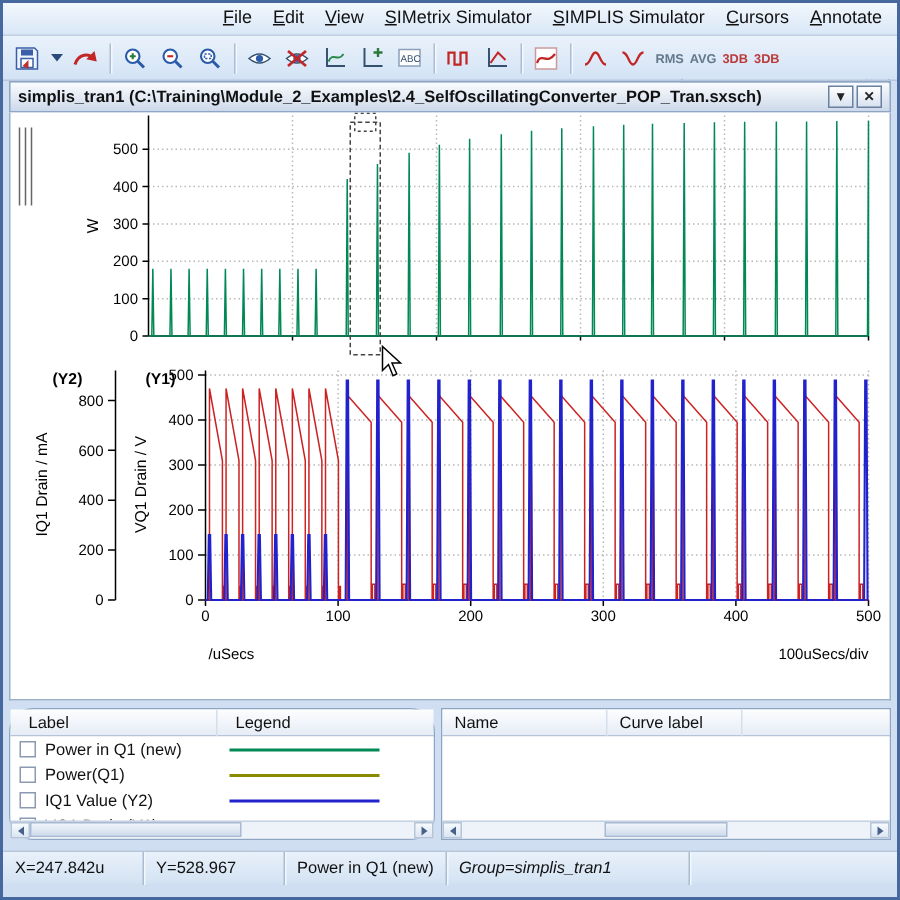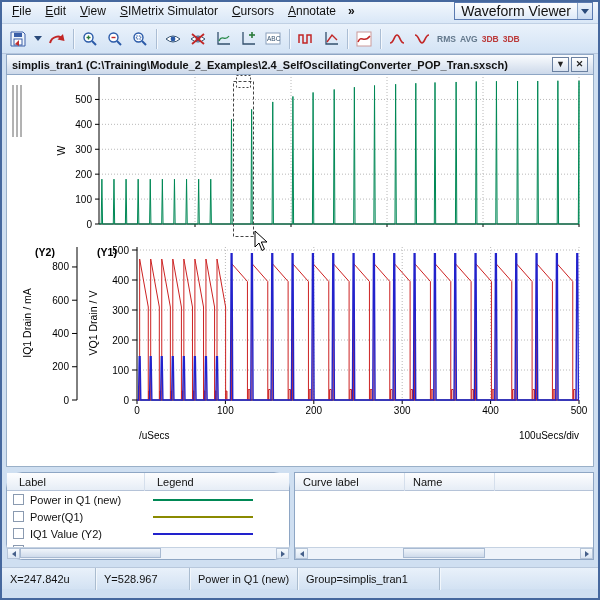--- a/index.html
+++ b/index.html
@@ -3,22 +3,22 @@
 <meta charset="utf-8">
 <style>
   html,body{margin:0;padding:0;background:#9fb6d4;}
   *{box-sizing:border-box;}
   #app{
     position:relative;width:600px;height:600px;
     border:2px solid #46689e;background:#cfdff1;
     font-family:"Liberation Sans",sans-serif;color:#111;overflow:hidden;
   }
   
-  .menu-bar{position:absolute;left:0;top:0;right:0;height:22px;display:flex;align-items:flex-start;
-    background:linear-gradient(#f2f7fd,#d9e7f7);border-bottom:1px solid #c0d0e4;padding:0 3px;font-size:12px;}
+  .menu-bar{position:absolute;left:0;top:0;right:0;height:22px;display:flex;align-items:flex-end;
+    background:linear-gradient(#f2f7fd,#d9e7f7);border-bottom:1px solid #c0d0e4;padding:0 3px;font-size:12px;flex-direction:column;}
   .menu-items{display:flex;align-items:center;}
   .menu-item{padding:2px 7px;white-space:nowrap;cursor:default;}
   .menu-overflow{padding:2px 5px;font-weight:bold;}
   .menu-spacer{flex:1;}
   .viewer-combo{display:flex;align-items:center;height:18px;border:1px solid #5a7ab0;
     background:linear-gradient(#ffffff,#dde9f8);font-size:14px;margin-right:2px;}
   .combo-label{padding:0 6px;white-space:nowrap;}
   .combo-arrow-box{width:15px;height:16px;border-left:1px solid #8ca6c8;display:flex;align-items:center;justify-content:center;background:linear-gradient(#eaf2fb,#c9daf0);}
   .tri-down{width:0;height:0;border-left:4px solid transparent;border-right:4px solid transparent;border-top:5px solid #2a4a7a;}
   
@@ -62,33 +62,34 @@
   .sb-right::after{content:"";border-top:3px solid transparent;border-bottom:3px solid transparent;border-left:4px solid #46608a;}
   .sb-track{flex:1;position:relative;}
   .sb-thumb{position:absolute;top:0;height:10px;background:linear-gradient(#f0f5fb,#cfdbeb);border:1px solid #a8bad2;}
   
   .status-bar{position:absolute;left:0;right:0;top:565px;height:22px;display:flex;align-items:flex-start;
     background:linear-gradient(#e9f1fa,#d3e2f3);border-top:1px solid #b8c8dc;font-size:11px;}
   .status-seg{padding:0 8px;height:22px;line-height:22px;border-right:1px solid #aabccf;box-shadow:1px 0 0 #f2f7fc;white-space:nowrap;}
   .seg-x{width:94px;}
   .seg-y{width:94px;}
   .seg-curve{width:108px;}
-  .seg-group{width:142px;}
+  .seg-group{width:162px;font-style:italic;}
 </style>
 </head>
 <body>
 
 <div id="app">
 
   <div class="menu-bar">
     <div id="menu-items" class="menu-items">
         <div class="menu-item"><u>F</u>ile</div>
         <div class="menu-item"><u>E</u>dit</div>
         <div class="menu-item"><u>V</u>iew</div>
         <div class="menu-item"><u>S</u>IMetrix Simulator</div>
+        <div class="menu-item"><u>S</u>IMPLIS Simulator</div>
         <div class="menu-item"><u>C</u>ursors</div>
         <div class="menu-item"><u>A</u>nnotate</div>
       </div>
     <div class="menu-overflow">»</div>
     <div class="menu-spacer"></div>
     <div class="viewer-combo">
       <span class="combo-label">Waveform Viewer</span>
       <span class="combo-arrow-box">
           <span class="tri-down"></span>
         </span>
@@ -341,22 +342,22 @@
       <div class="sb-btn sb-left"></div>
       <div class="sb-track">
           <div class="sb-thumb" style="left:0;width:55%;"></div>
         </div>
       <div class="sb-btn sb-right"></div>
     </div>
   </div>
 
   <div class="panel values-panel">
     <div class="panel-header">
+      <div class="ph-cell">Name</div>
       <div class="ph-cell">Curve label</div>
-      <div class="ph-cell">Name</div>
     </div>
     <div class="panel-body"></div>
     <div class="hscroll">
       <div class="sb-btn sb-left"></div>
       <div class="sb-track">
           <div class="sb-thumb" style="left:35%;width:30%;"></div>
         </div>
       <div class="sb-btn sb-right"></div>
     </div>
   </div>

